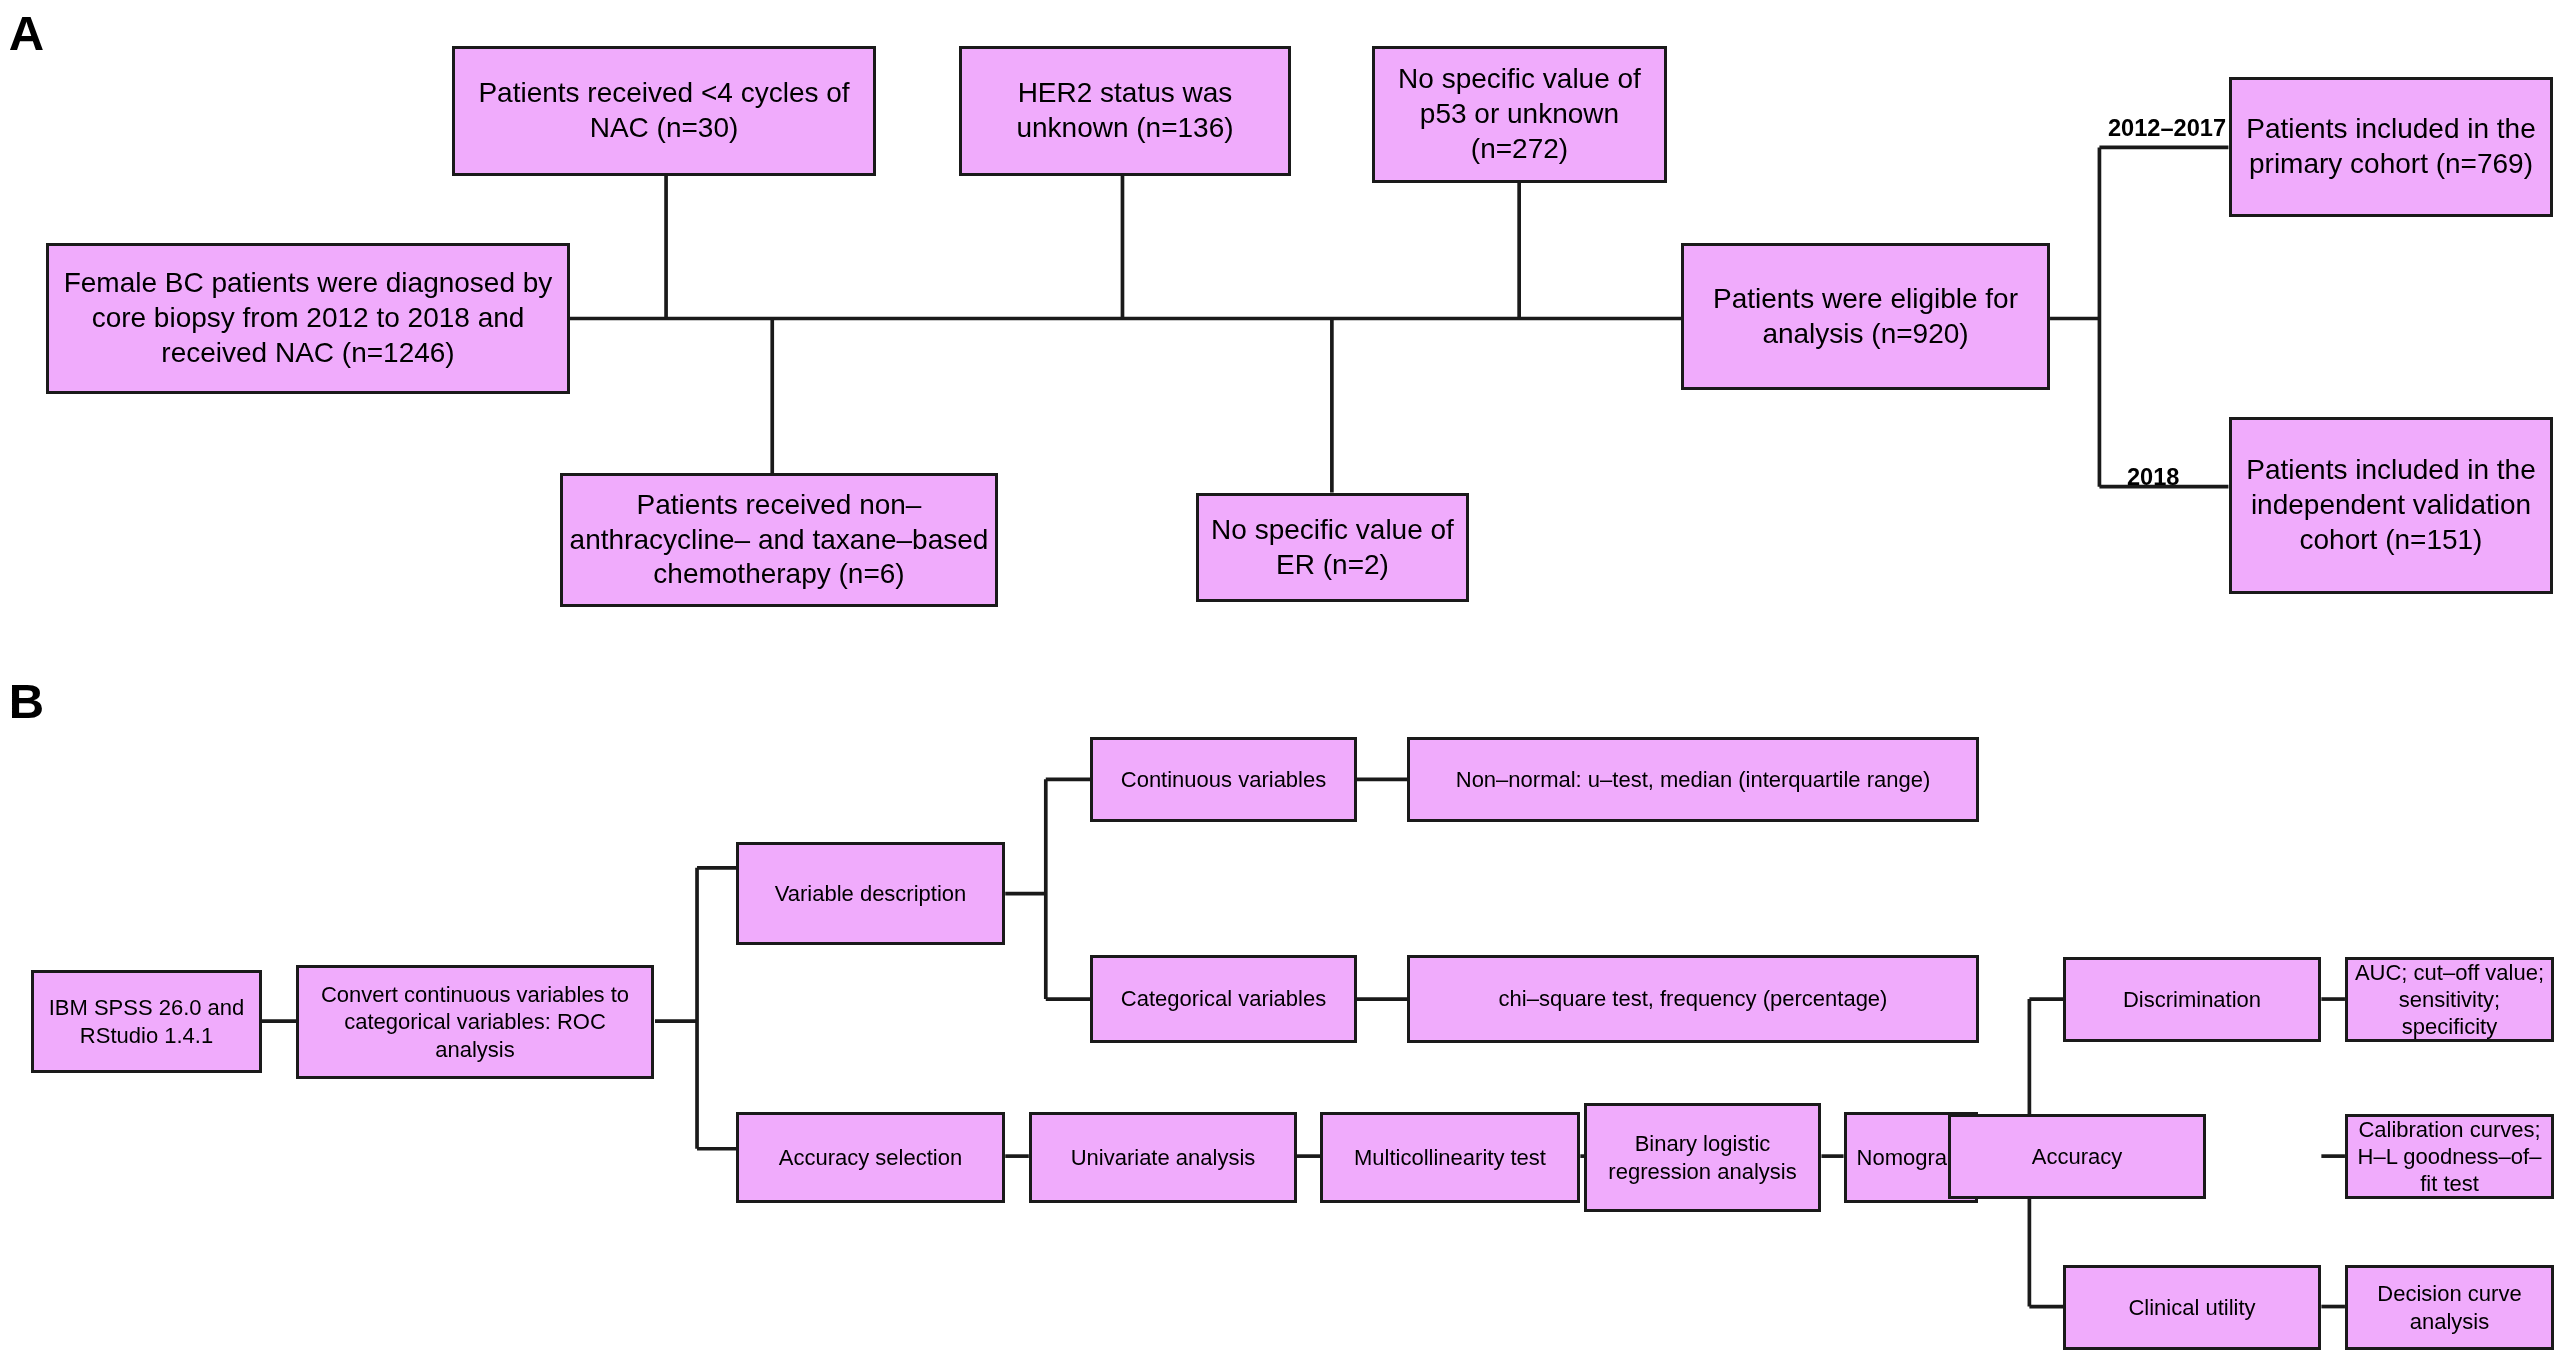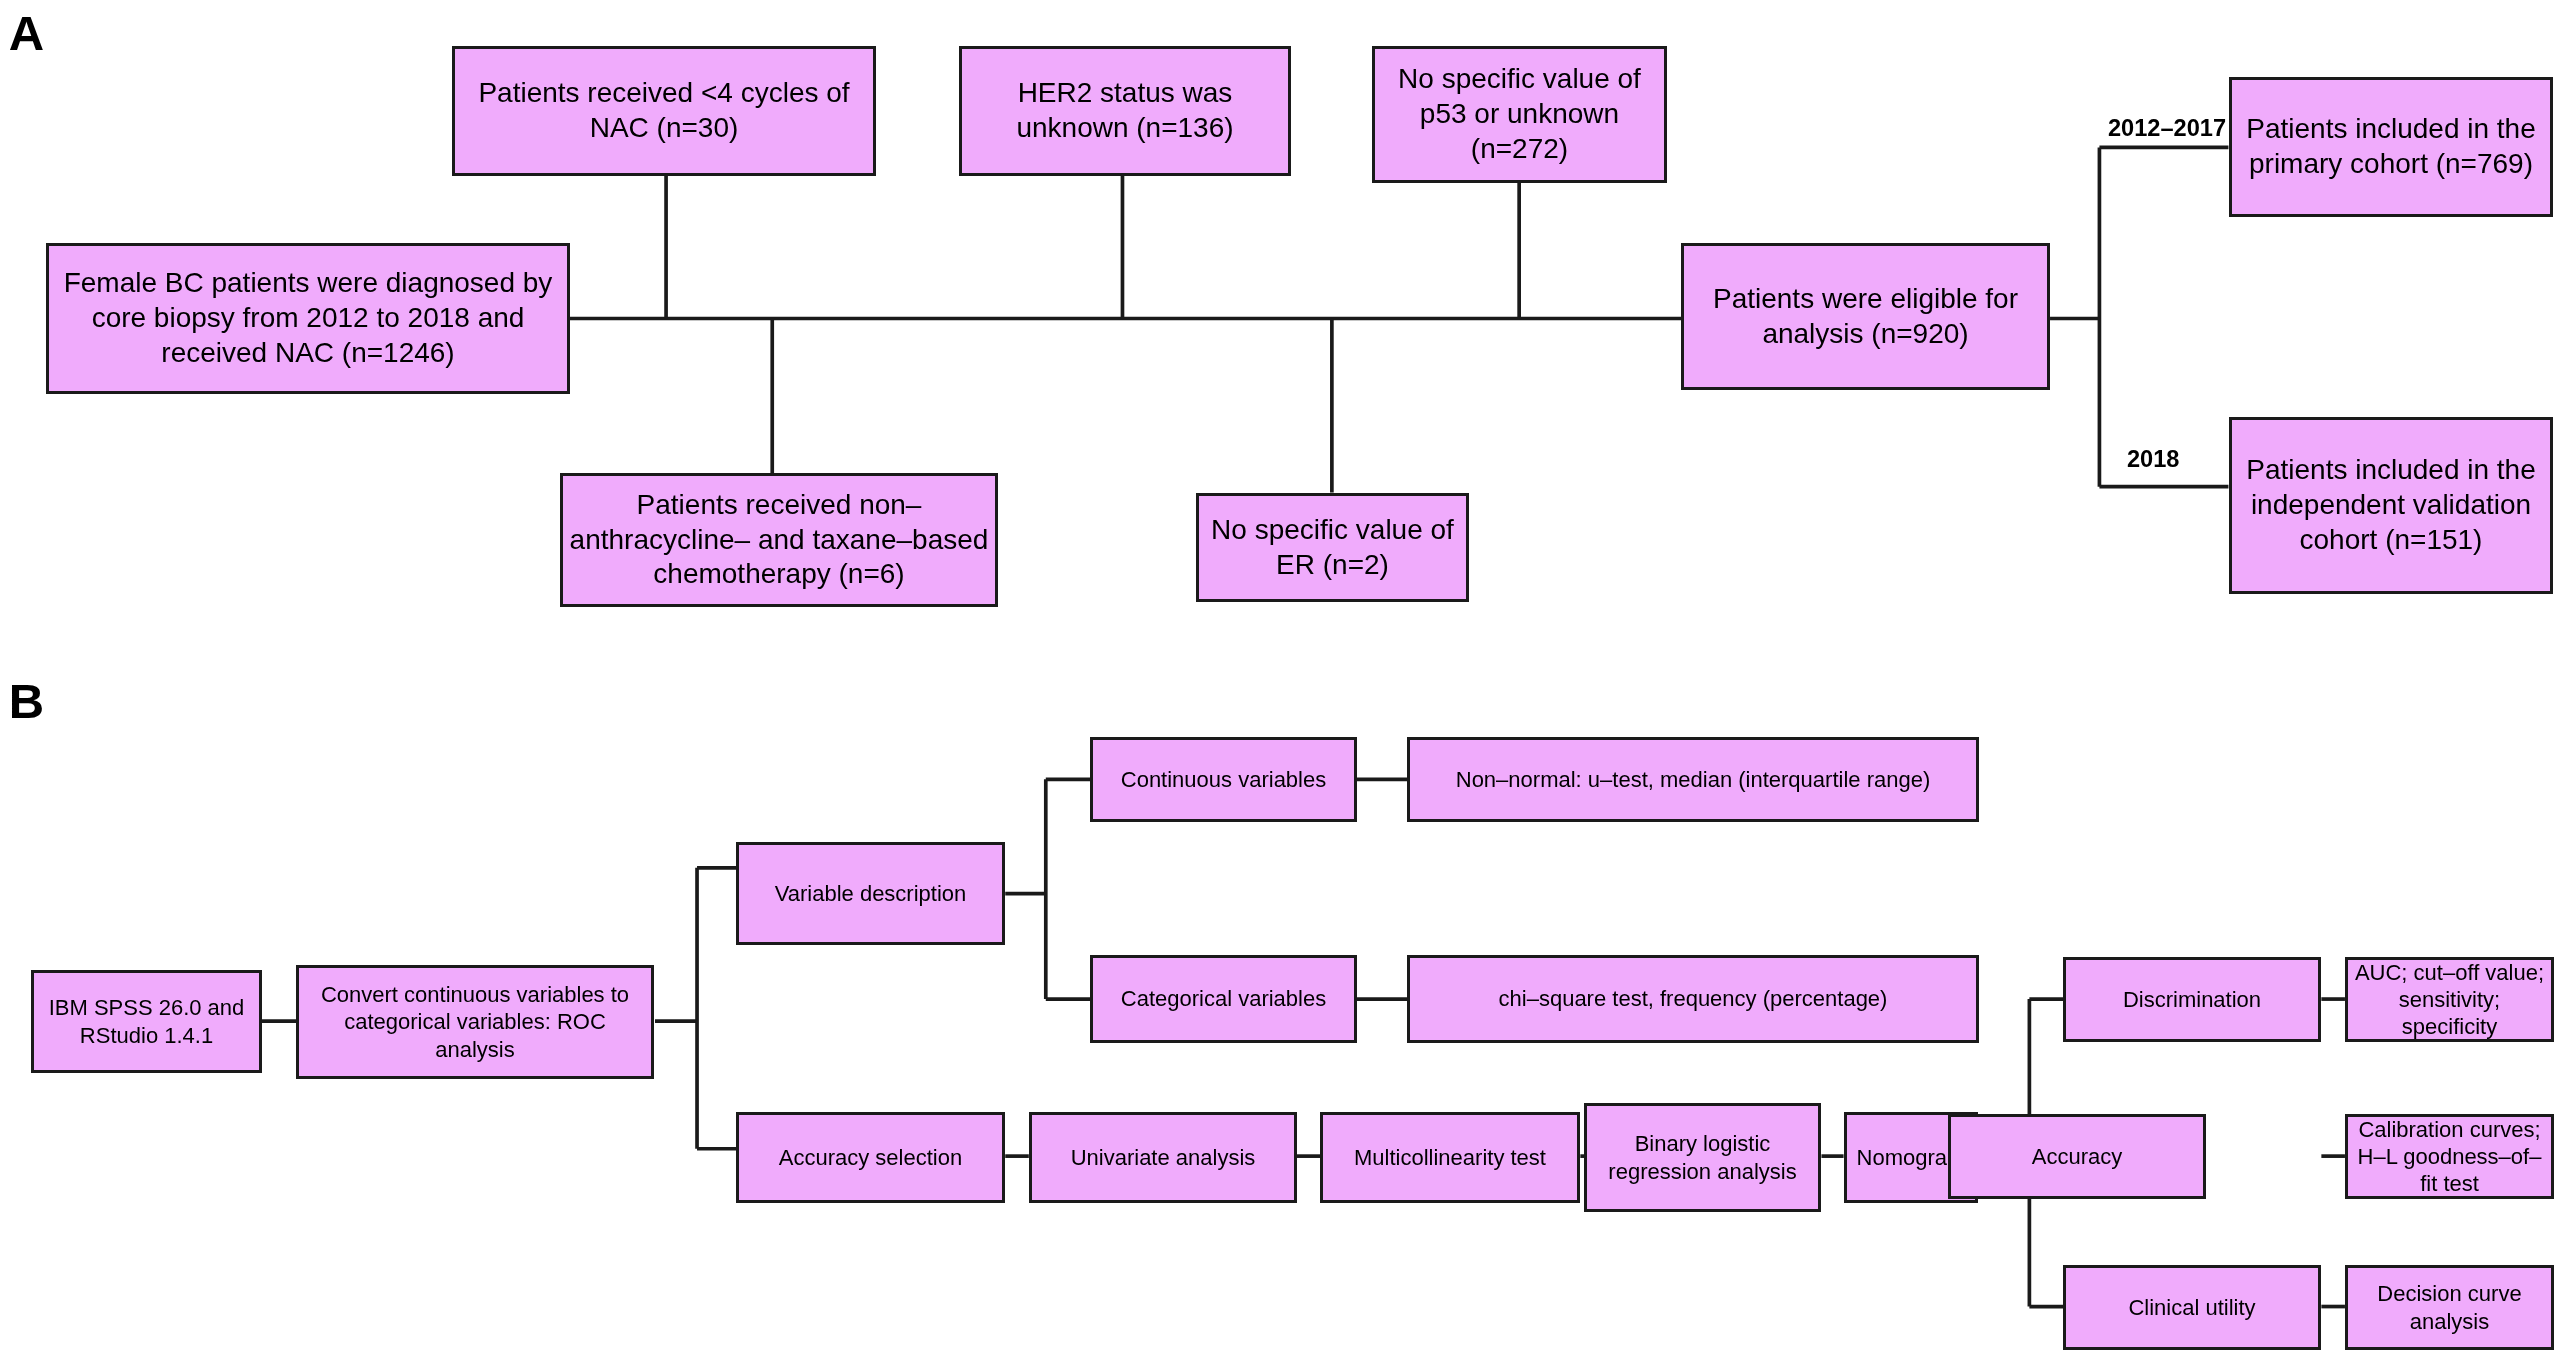--- a/index.html
+++ b/index.html
@@ -162,21 +162,21 @@
 
   <div class="node a" style="left:2229px; top:77px; width:324px; height:140px;">
     <span>Patients included in the primary cohort (n=769)</span>
   </div>
 
   <div class="node a" style="left:2229px; top:417px; width:324px; height:177px;">
     <span>Patients included in the independent validation cohort (n=151)</span>
   </div>
 
   <div class="edge-label" style="left:2108px; top:117px;">2012–2017</div>
-  <div class="edge-label" style="left:2127px; top:448px;">2018</div>
+  <div class="edge-label" style="left:2127px; top:466px;">2018</div>
 
   <div class="node b" style="left:31px; top:970px; width:231px; height:103px;">
     <span>IBM SPSS 26.0 and RStudio 1.4.1</span>
   </div>
 
   <div class="node b" style="left:736px; top:842px; width:269px; height:103px;">
     <span>Variable description</span>
   </div>
 
   <div class="node b" style="left:296px; top:965px; width:358px; height:114px;">

